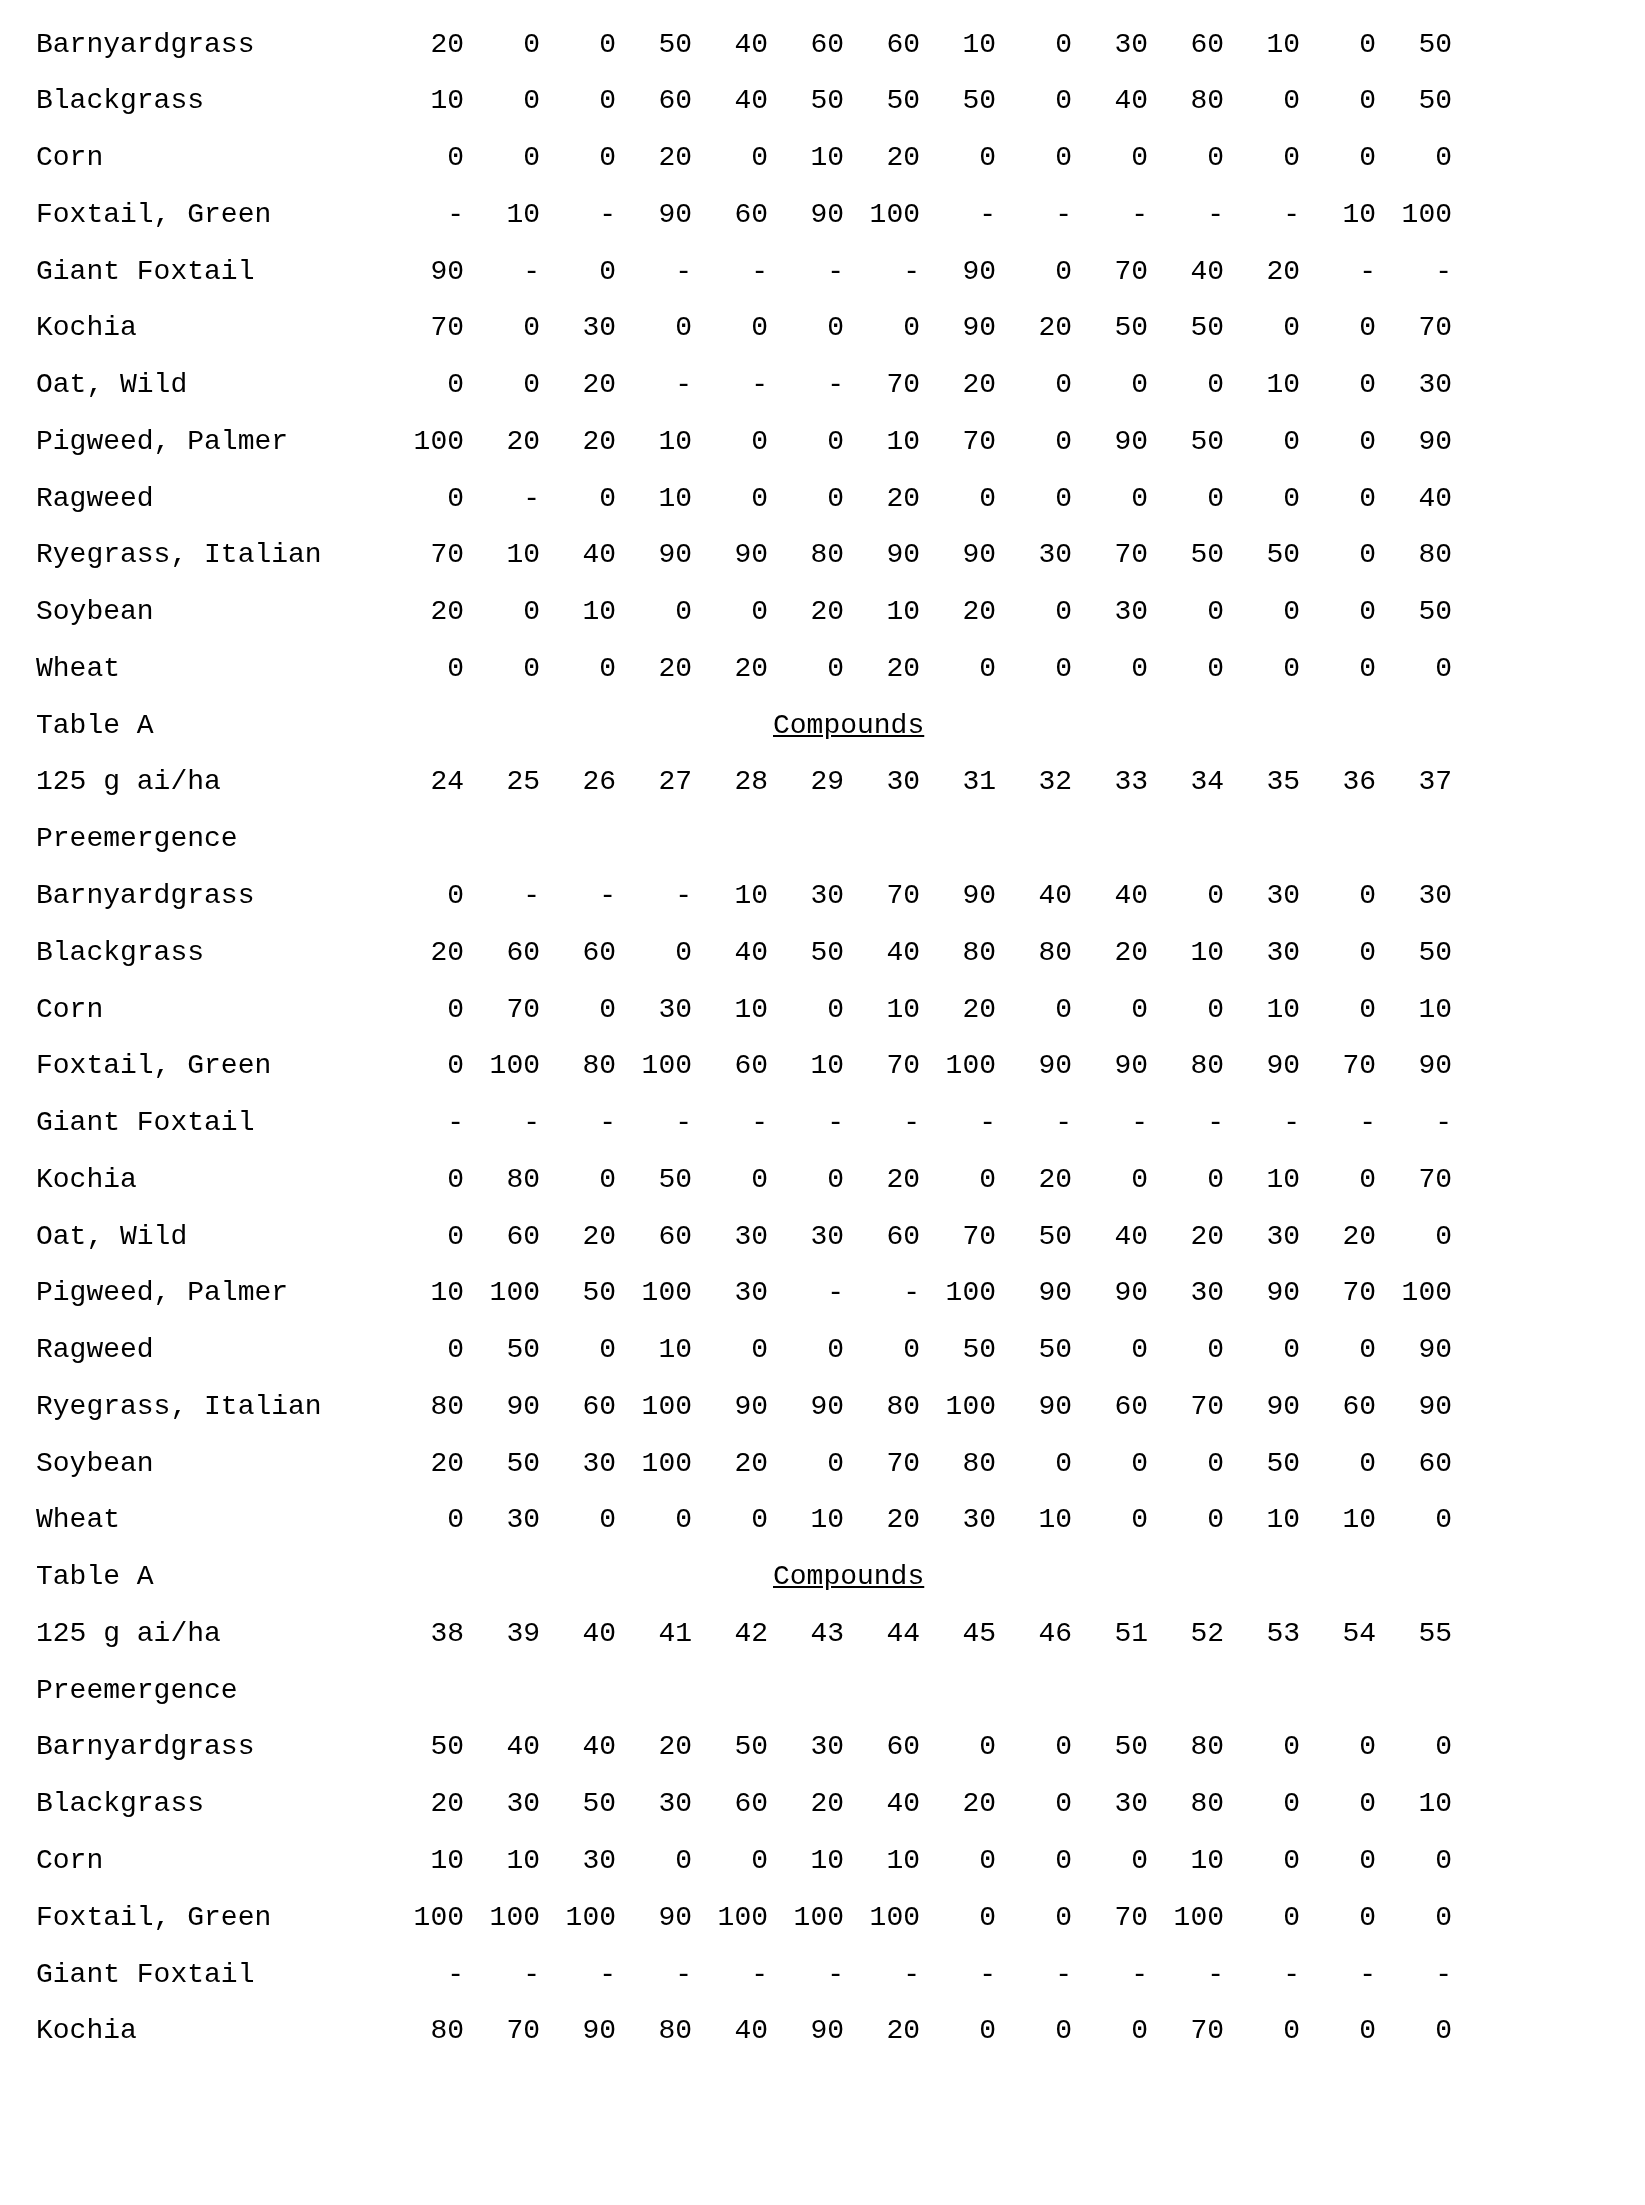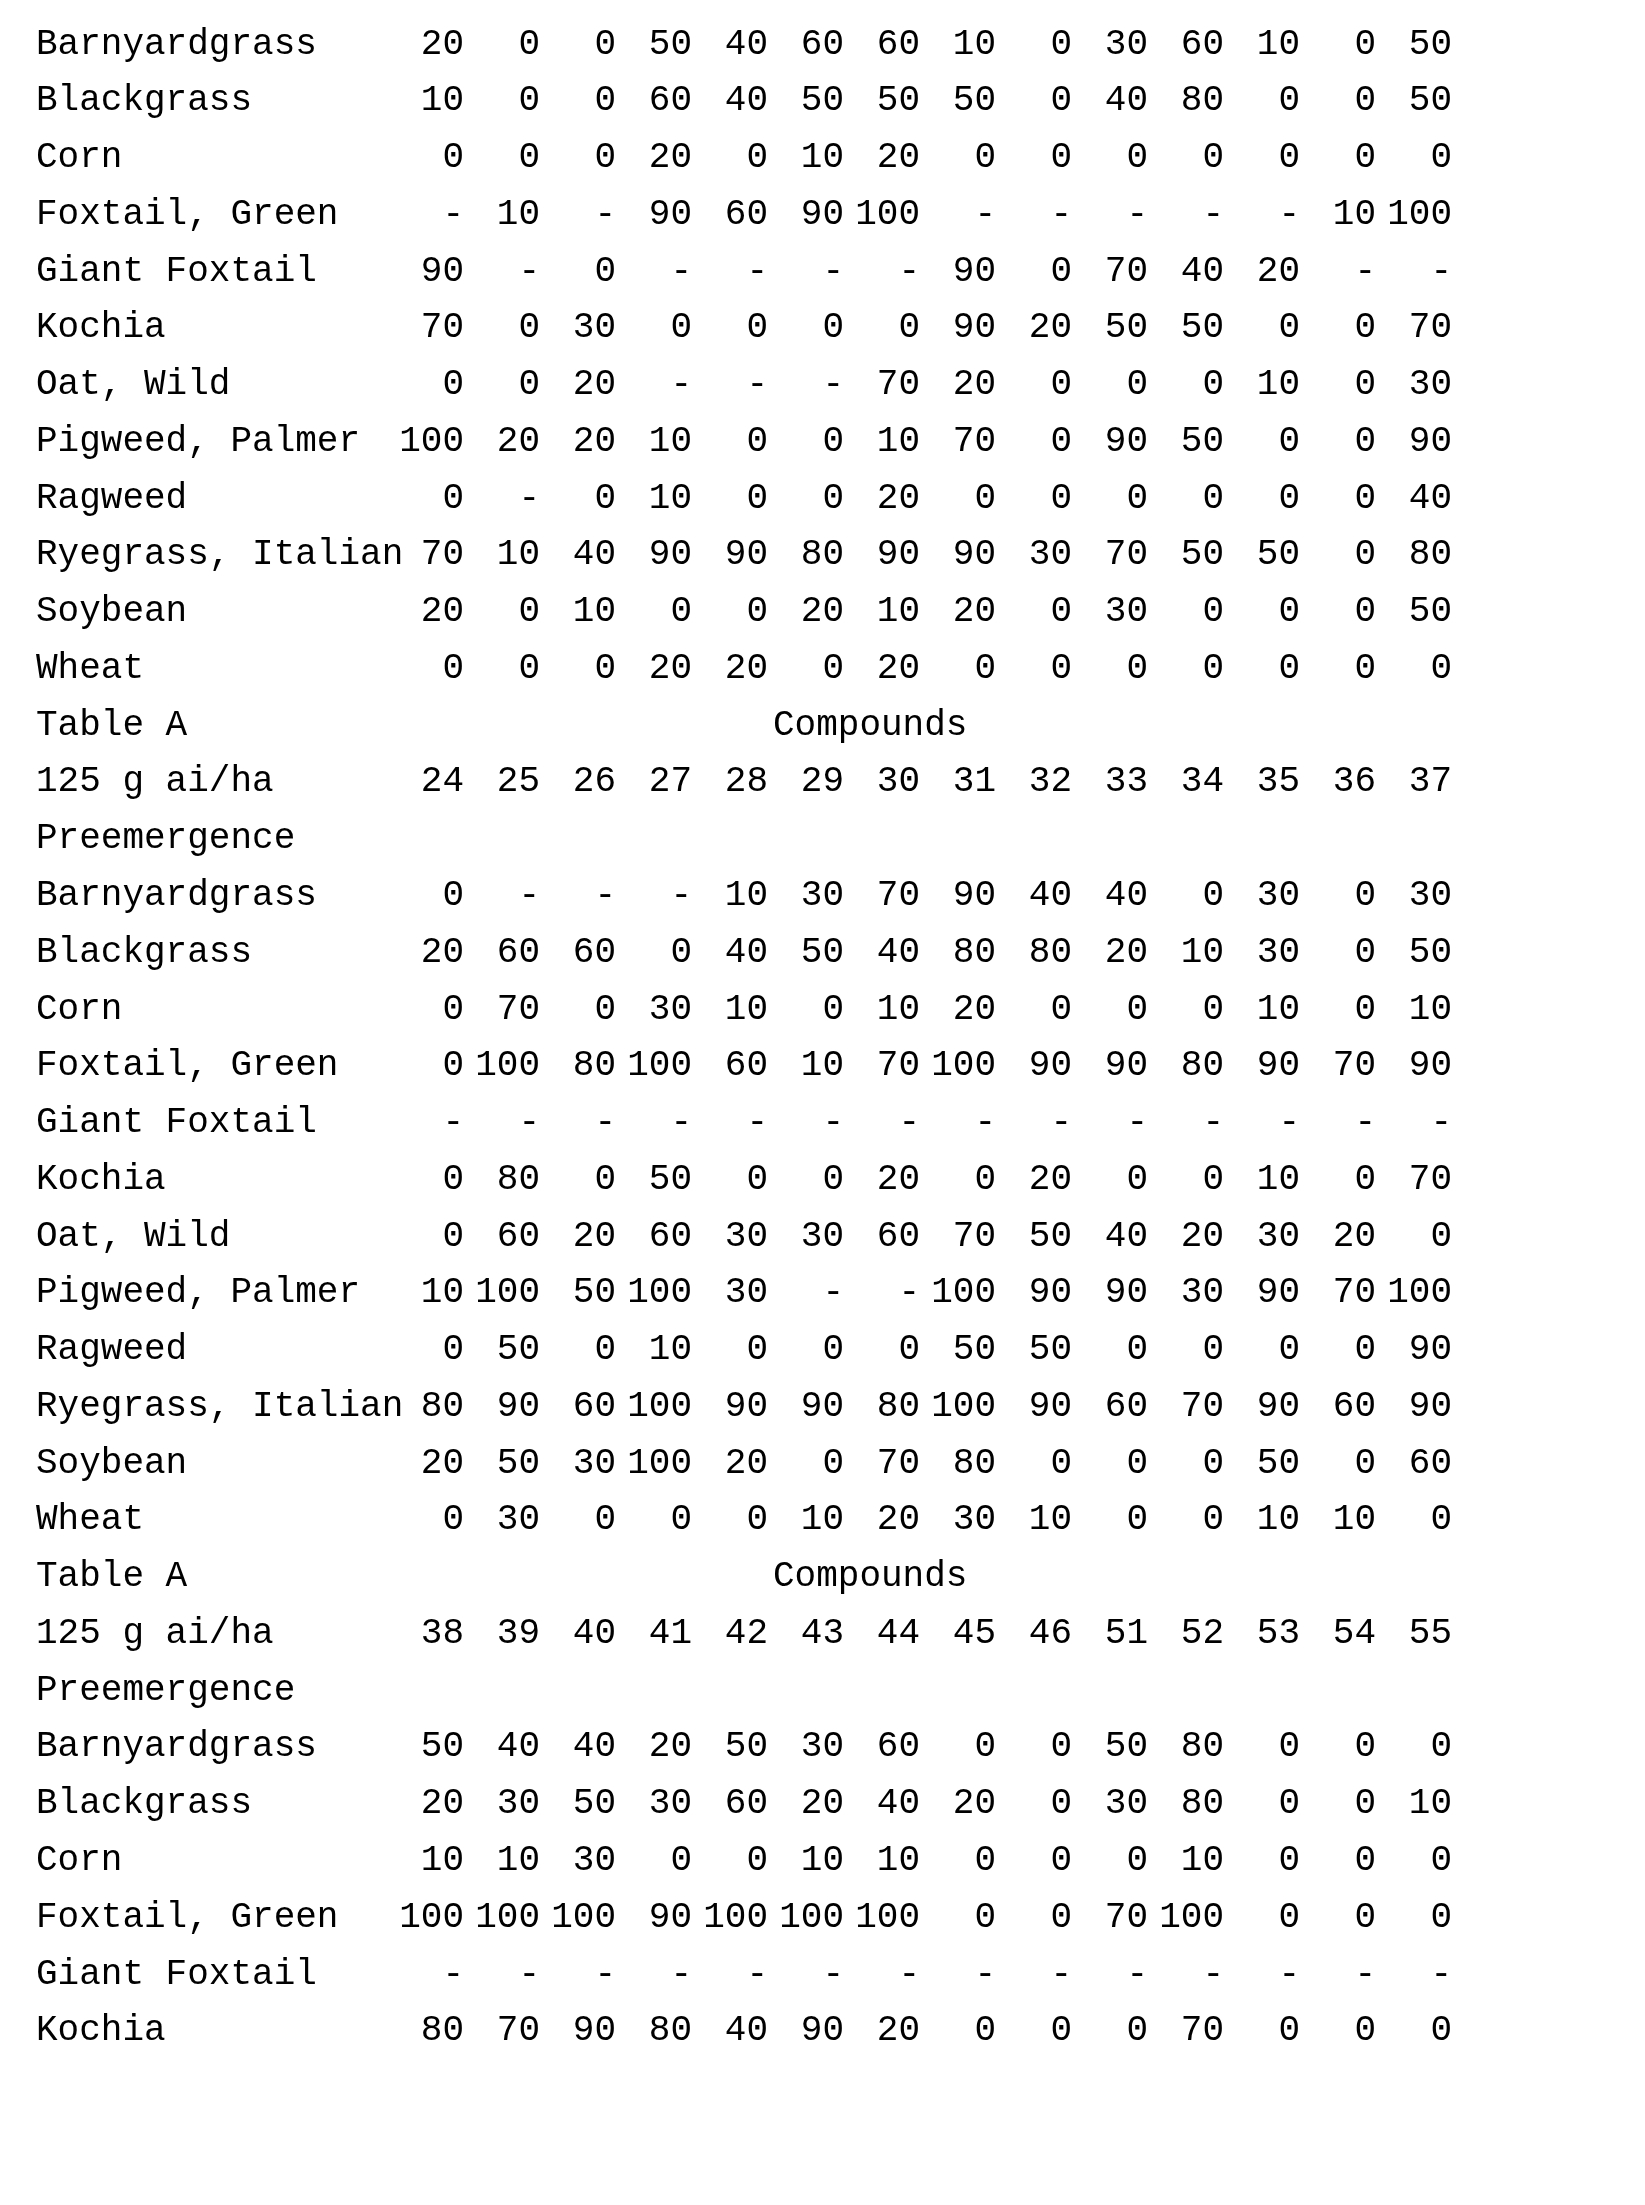--- a/index.html
+++ b/index.html
@@ -1,24 +1,24 @@
 <!DOCTYPE html>
 <html style="font-size:12px"><head>
 <meta charset="utf-8">
 <style>
   html, body { margin: 0; padding: 0; background: #ffffff; }
   body { width: 1645px; height: 2205px; position: relative; overflow: hidden;
          font-family: "Liberation Mono", "DejaVu Sans Mono", monospace; color: #000; }
   .doc { position: absolute; left: 0; top: 0; width: 1645px; }
-  .row { position: absolute; left: 0; height: 56px; width: 1645px; font-size: 36px; line-height: 56px; white-space: pre; }
+  .row { position: absolute; left: 0; height: 56px; width: 1645px; font-size: 28px; line-height: 56px; white-space: pre; }
   .label { position: absolute; left: 36px; top: 0; }
   .cells { position: absolute; left: 388px; top: 0; width: 1060px; display: grid;
            grid-template-columns: repeat(14, 76px); }
   .cell { text-align: right; }
-  .title-center { position: absolute; left: 773px; top: 0; }
+  .title-center { position: absolute; left: 773px; top: 0; text-decoration: underline; }
 </style>
 </head>
 <body>
 
 <div class="doc" id="doc">
     <div class="row" style="top: 16.5px;"><span class="label">Barnyardgrass</span><div class="cells"><span class="cell">20</span><span class="cell">0</span><span class="cell">0</span><span class="cell">50</span><span class="cell">40</span><span class="cell">60</span><span class="cell">60</span><span class="cell">10</span><span class="cell">0</span><span class="cell">30</span><span class="cell">60</span><span class="cell">10</span><span class="cell">0</span><span class="cell">50</span></div></div>
     <div class="row" style="top: 73px;"><span class="label">Blackgrass</span><div class="cells"><span class="cell">10</span><span class="cell">0</span><span class="cell">0</span><span class="cell">60</span><span class="cell">40</span><span class="cell">50</span><span class="cell">50</span><span class="cell">50</span><span class="cell">0</span><span class="cell">40</span><span class="cell">80</span><span class="cell">0</span><span class="cell">0</span><span class="cell">50</span></div></div>
     <div class="row" style="top: 130px;"><span class="label">Corn</span><div class="cells"><span class="cell">0</span><span class="cell">0</span><span class="cell">0</span><span class="cell">20</span><span class="cell">0</span><span class="cell">10</span><span class="cell">20</span><span class="cell">0</span><span class="cell">0</span><span class="cell">0</span><span class="cell">0</span><span class="cell">0</span><span class="cell">0</span><span class="cell">0</span></div></div>
     <div class="row" style="top: 187px;"><span class="label">Foxtail, Green</span><div class="cells"><span class="cell">-</span><span class="cell">10</span><span class="cell">-</span><span class="cell">90</span><span class="cell">60</span><span class="cell">90</span><span class="cell">100</span><span class="cell">-</span><span class="cell">-</span><span class="cell">-</span><span class="cell">-</span><span class="cell">-</span><span class="cell">10</span><span class="cell">100</span></div></div>
     <div class="row" style="top: 244px;"><span class="label">Giant Foxtail</span><div class="cells"><span class="cell">90</span><span class="cell">-</span><span class="cell">0</span><span class="cell">-</span><span class="cell">-</span><span class="cell">-</span><span class="cell">-</span><span class="cell">90</span><span class="cell">0</span><span class="cell">70</span><span class="cell">40</span><span class="cell">20</span><span class="cell">-</span><span class="cell">-</span></div></div>

